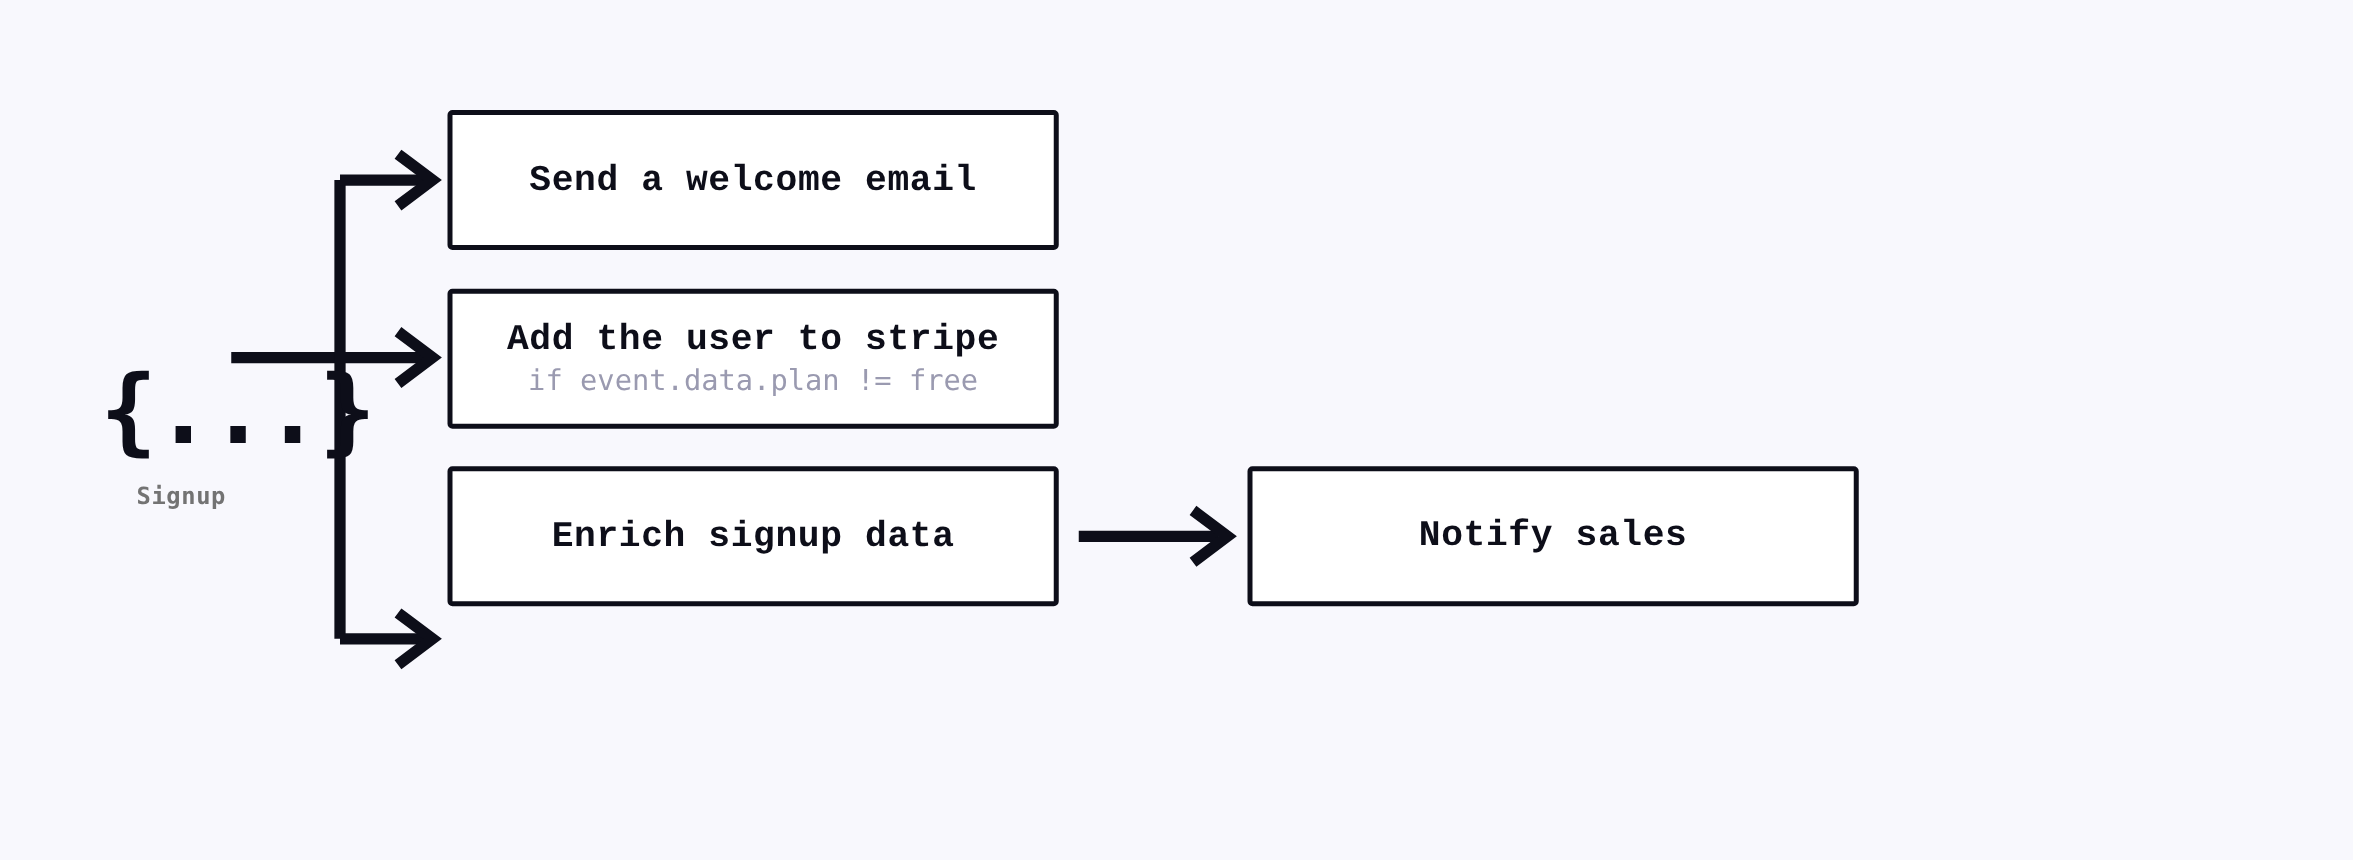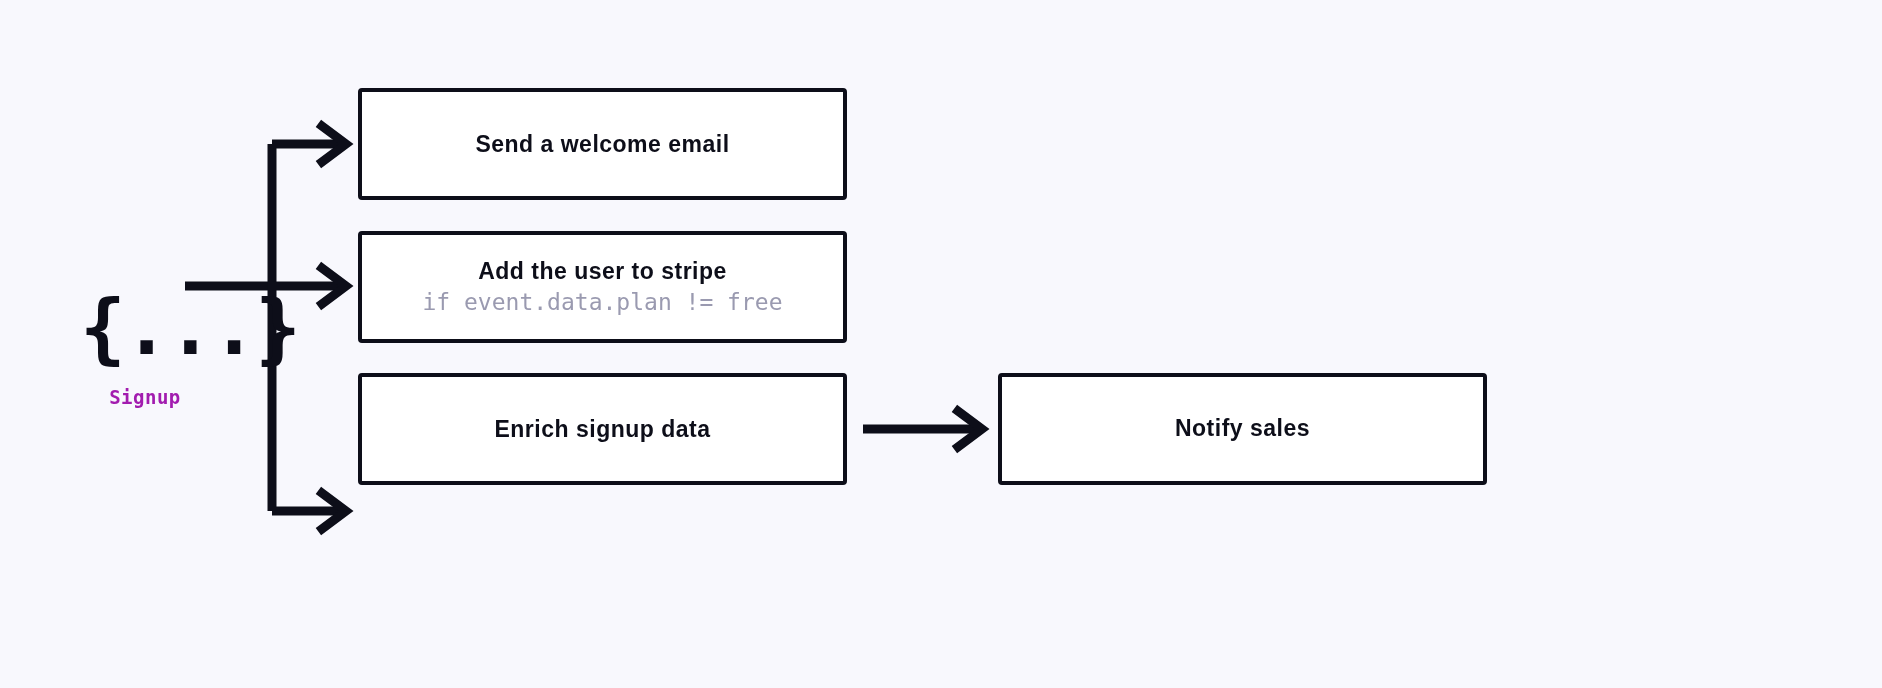--- a/index.html
+++ b/index.html
@@ -41,40 +41,40 @@
     font-weight: bold;
     line-height: 1;
     color: #0d0e19;
     letter-spacing: -2px;
   }
   .trigger-label {
     margin-top: 20px;
     font-family: "DejaVu Sans Mono", monospace;
     font-size: 19px;
     font-weight: bold;
-    color: #a21caf;
+    color: #737373;
     letter-spacing: 0.5px;
   }
 
   
   .node {
     position: absolute;
     box-sizing: border-box;
     background: #ffffff;
     border: 4px solid #0d0e19;
     border-radius: 4px;
     display: flex;
     flex-direction: column;
     align-items: center;
     justify-content: center;
   }
   .node-title {
-    font-family: Liberation Sans, sans-serif;
+    font-family: Liberation Mono, monospace;
     font-weight: bold;
-    font-size: 23px;
+    font-size: 29px;
     color: #0d0e19;
     letter-spacing: 0.5px;
     white-space: nowrap;
   }
   .node-cond {
     font-family: "DejaVu Sans Mono", monospace;
     font-size: 23px;
     color: #9a9ab0;
     margin-top: 4px;
     white-space: nowrap;

